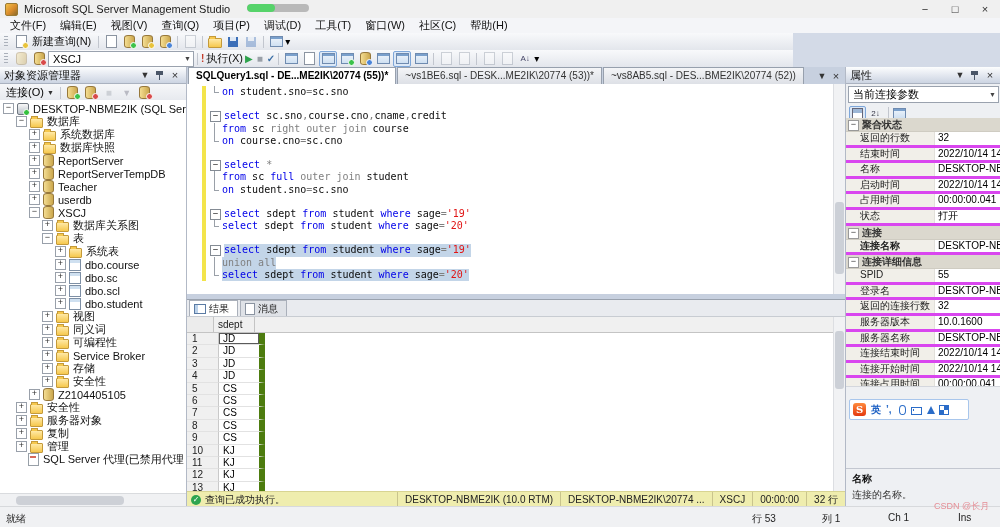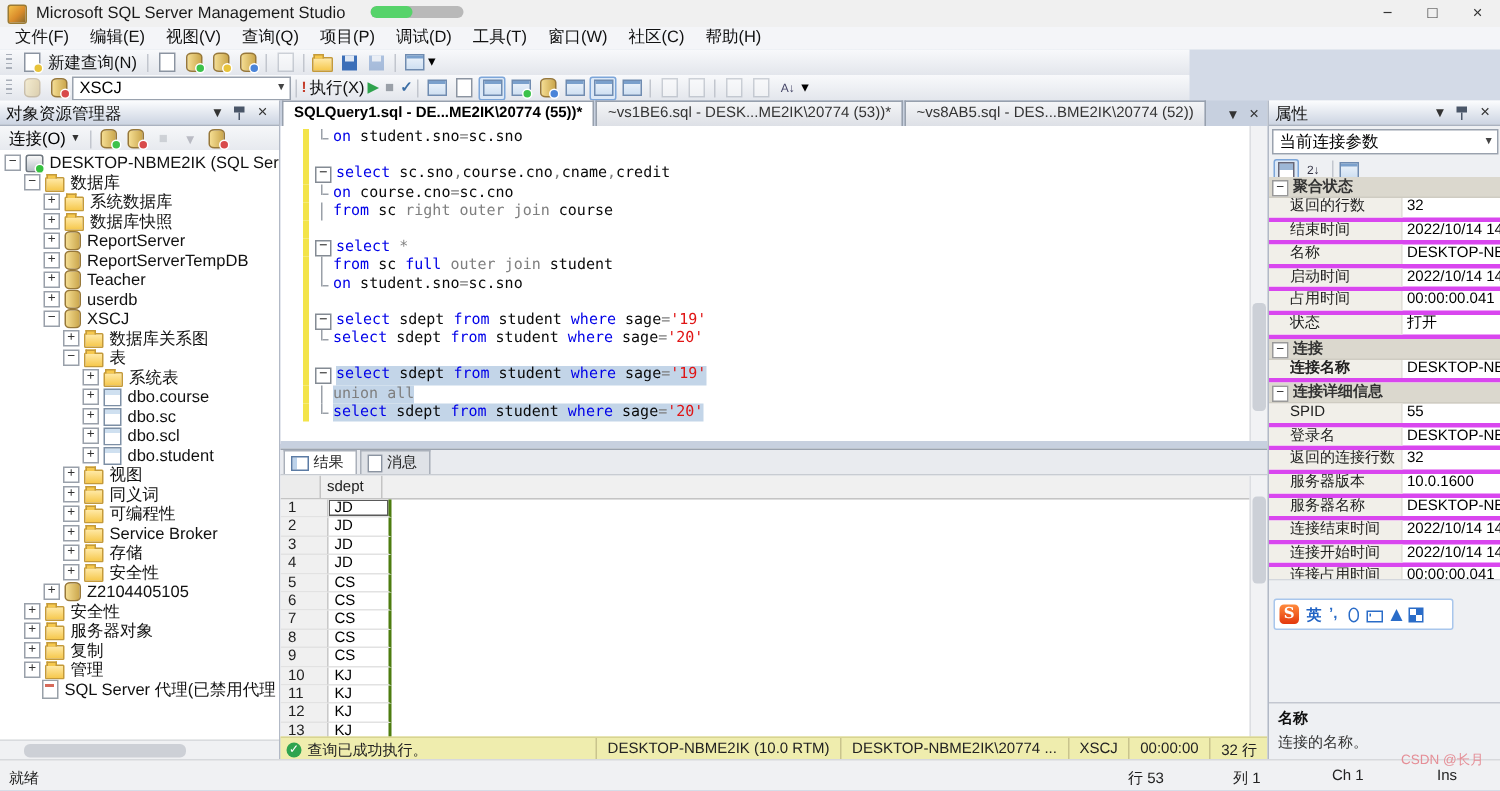--- a/index.html
+++ b/index.html
@@ -102,21 +102,21 @@
   .rtab{height:15px;line-height:15px;padding:0 8px 0 4px;font-size:10px;display:flex;align-items:center;background:#dfe2e7;border:1px solid #aab0ba;border-bottom:none;margin-right:2px;color:#222;}
   .rtab.active{background:#fff;}
   .rtab .gridico{width:10px;height:8px;border:1px solid #5b7ba4;background:linear-gradient(90deg,#bcd2ea 0 3px,#fff 3px),#fff;margin-right:3px;}
   .rtab .msgico{width:8px;height:10px;border:1px solid #8b94a1;background:#fff;margin-right:3px;}
   #grid{position:absolute;left:0;top:17px;right:11px;bottom:0;overflow:hidden;}
   #ghead{height:15px;display:flex;background:#f0f0f0;border-bottom:1px solid #c4c4c4;font-size:10px;line-height:15px;}
   #ghead .corner{width:26px;border-right:1px solid #c4c4c4;background:#ececec;}
   #ghead .hcol{width:36px;padding-left:4px;border-right:1px solid #c4c4c4;color:#222;}
   .grow{height:12.4px;display:flex;font-size:10px;line-height:12.4px;}
   .gnum{width:26px;background:#f0f0f0;border-right:1px solid #c9c9c9;border-bottom:1px solid #e2e2e2;padding-left:5px;color:#222;flex:none;}
-  .gcell{width:36px;padding-left:4px;border-right:2px solid #4d7c0f;border-bottom:1px solid #e2e2e2;flex:none;}
+  .gcell{width:36px;padding-left:4px;border-right:6px solid #4d7c0f;border-bottom:1px solid #e2e2e2;flex:none;}
   .selcell{box-shadow:inset 0 0 0 1px #5a5a5a;}
   #grid-vscroll{position:absolute;right:0;top:17px;width:11px;bottom:0;background:#f1f2f4;border-left:1px solid #dcdee2;}
   #grid-vscroll .thumb{position:absolute;left:1px;right:1px;top:14px;height:58px;background:#ccd0d7;border-radius:3px;}
   
   #qstatus{position:absolute;left:0;right:0;bottom:0;height:15px;background:#efedae;border-top:1px solid #d8d492;display:flex;align-items:center;font-size:10px;color:#222;}
   #qcheck{width:10px;height:10px;border-radius:50%;background:#2ea44f;color:#fff;font-size:8px;line-height:10px;text-align:center;margin:0 4px;flex:none;}
   .qmsg{flex:1;white-space:nowrap;overflow:hidden;}
   .qseg{border-left:1px solid #c9c48d;padding:0 7px;height:100%;display:flex;align-items:center;white-space:nowrap;flex:none;}
   
   #right-panel{left:845px;top:67px;width:155px;height:440px;background:#eef0f3;border-left:1px solid #b2b9c6;}
@@ -483,26 +483,26 @@
       </div>
       <div class="eline">
         <span class="gmark "></span>
         <span class="ecode"></span>
       </div>
       <div class="eline">
         <span class="gmark box">−</span>
         <span class="ecode"><span class="kw">select</span><span class="id"> sc.sno</span><span class="gy">,</span><span class="id">course.cno</span><span class="gy">,</span><span class="id">cname</span><span class="gy">,</span><span class="id">credit</span></span>
       </div>
       <div class="eline">
+        <span class="gmark line"></span>
+        <span class="ecode"><span class="kw">from</span><span class="id"> sc </span><span class="gy">right outer join</span><span class="id"> course</span></span>
+      </div>
+      <div class="eline">
         <span class="gmark end"></span>
         <span class="ecode"><span class="kw">on</span><span class="id"> course.cno</span><span class="gy">=</span><span class="id">sc.cno</span></span>
-      </div>
-      <div class="eline">
-        <span class="gmark line"></span>
-        <span class="ecode"><span class="kw">from</span><span class="id"> sc </span><span class="gy">right outer join</span><span class="id"> course</span></span>
       </div>
       <div class="eline">
         <span class="gmark "></span>
         <span class="ecode"></span>
       </div>
       <div class="eline">
         <span class="gmark box">−</span>
         <span class="ecode"><span class="kw">select</span><span class="gy"> *</span></span>
       </div>
       <div class="eline">

